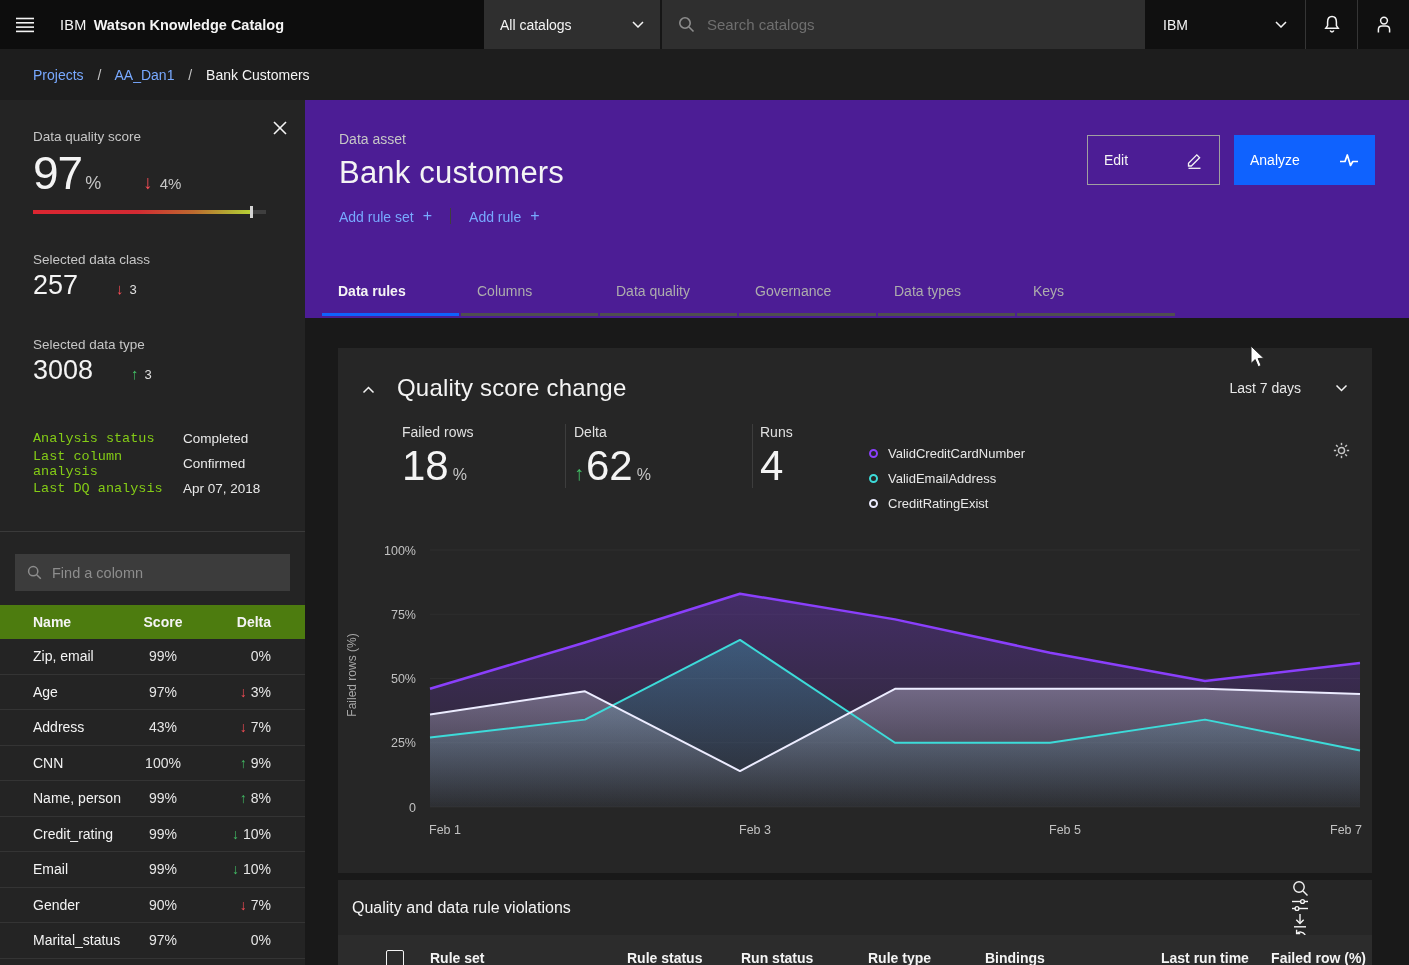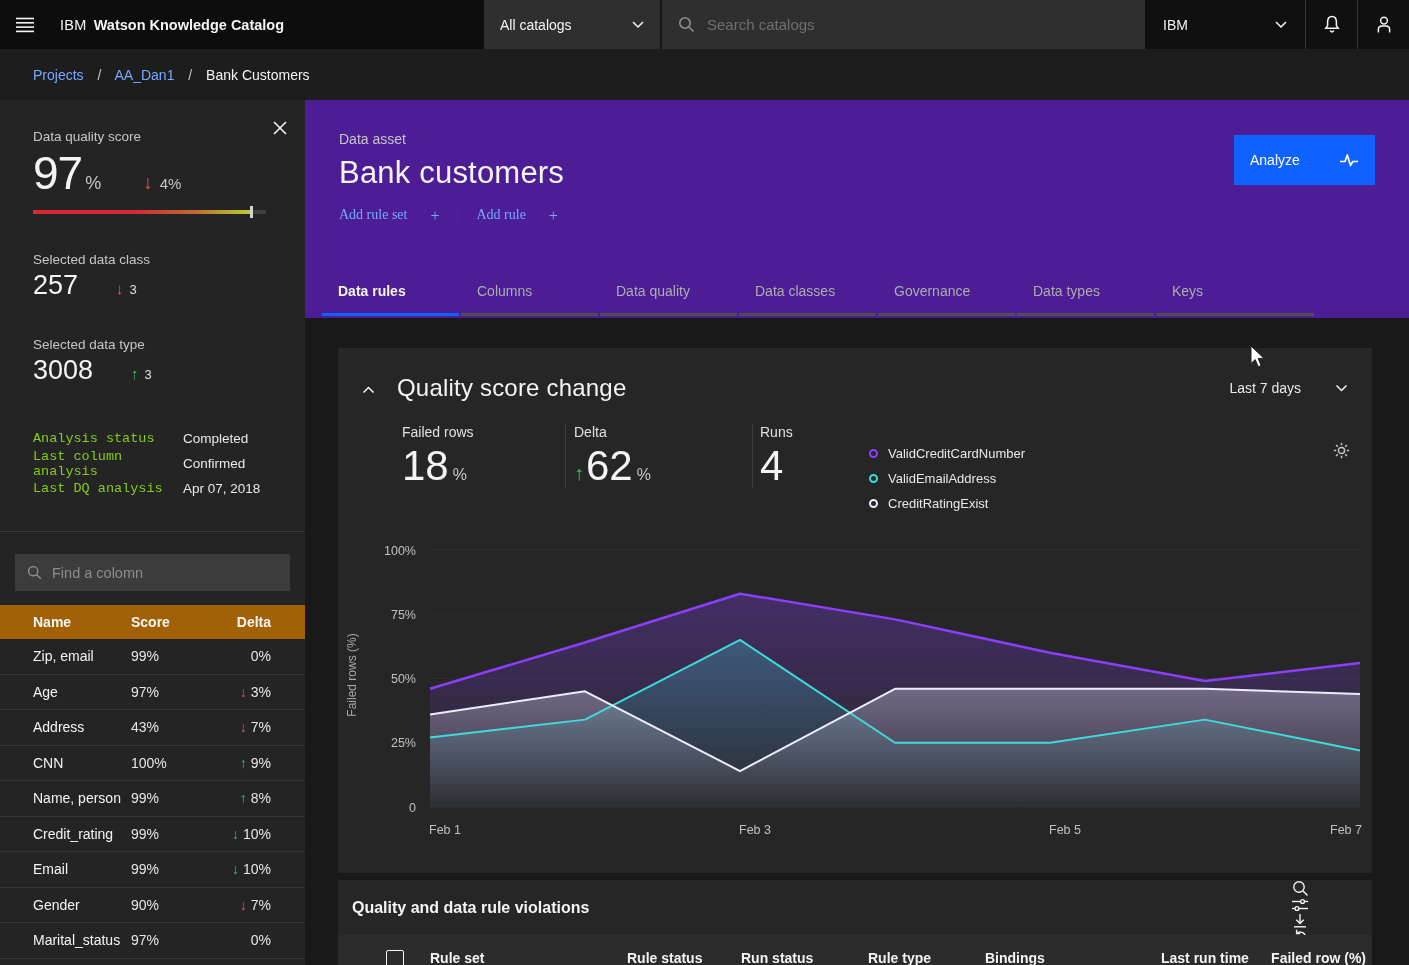--- a/index.html
+++ b/index.html
@@ -57,35 +57,35 @@
   .metric-delta { font-size:13px; color:#e0e0e0; margin-left:6px; }
   .details { margin-top:42px; }
   .kv { display:flex; font-size:13.5px; height:25px; align-items:center; }
   .kv .k { width:150px; color:#84cc16;font-family:Liberation Mono, monospace; }
   .kv .v { color:#e8e8e8; }
   .sb-div { border:none; border-top:1px solid #3a3a3a; margin-top:30px; }
   .sb-search { margin:22px 15px 0 15px; background:#3c3c3c; height:37px; display:flex; align-items:center; padding:0 12px; gap:10px; color:#8d8d8d; }
   .sb-search input { background:transparent; border:none; outline:none; color:#e0e0e0; font-size:14.5px; width:100%; font-family:inherit; }
   .sb-search input::placeholder { color:#8d8d8d; }
   .sb-table { margin-top:14px; font-size:14px; }
-  .shead { display:flex; background:#a16207; height:34px; align-items:center; font-weight:700; padding:0 34px 0 33px; }
+  .shead { display:flex; background:#4d7c0f; height:34px; align-items:center; font-weight:700; padding:0 34px 0 33px; }
   .srow  { display:flex; height:35.5px; align-items:center; padding:0 34px 0 33px; border-bottom:1px solid #343434; }
   .c-name { flex:1; text-align:left; }
-  .c-score { width:64px; text-align:left; color:#e6e6e6; }
+  .c-score { width:64px; text-align:center; color:#e6e6e6; }
   .c-delta { width:76px; text-align:right; color:#e6e6e6; }
   .c-delta .arr { margin-right:4px; }
   .shead .c-score,.shead .c-delta { color:#f4f4f4; }
 
   
   .main { flex:1; display:flex; flex-direction:column; background:#191919; min-width:0; }
   .main-head { background:#4c1d95; height:218px; position:relative; padding-left:34px; flex:none; }
   .asset-type { padding-top:31px; font-size:14px; color:#c6c6c6; }
   .asset-title { font-size:31px; font-weight:400; margin-top:8px; letter-spacing:.2px; }
   .addlinks { display:flex; align-items:center; margin-top:16px; font-size:14px; }
-  .addlink { color:#78a9ff; display:flex; align-items:flex-start; gap:23px; cursor:pointer;font-family:Liberation Serif, serif; }
+  .addlink { color:#78a9ff; display:flex; align-items:flex-end; gap:9px; cursor:pointer; }
   .addlink .plus { font-size:16px; }
   .vdiv { width:1px; height:16px; background:#3f3f3f; margin:0 18px; }
   .head-actions { position:absolute; top:35px; right:34px; display:flex; gap:14px; }
   .btn { height:50px; display:flex; align-items:center; justify-content:space-between; font-size:14px; padding:0 16px; }
   .btn-edit { width:133px; border:1px solid #a0a0a0; color:#f4f4f4; background:transparent; }
   .btn-analyze { width:141px; background:#0f62fe; color:#fff; }
   .tabs { position:absolute; bottom:2px; left:17px; display:flex; }
   .tab { height:40px; padding:0 16px; font-size:14px; color:#adadad; border-bottom:3px solid #4f4f4f; margin-right:2px;
          display:flex; align-items:flex-start; padding-top:7px; width:137px; }
   .tab.active { color:#f4f4f4; font-weight:700; border-bottom-color:#0f62fe; }
@@ -115,21 +115,21 @@
   .leg-dot { width:9px; height:9px; border-radius:50%; border:2px solid #fff; background:transparent; flex:none; }
   .gear-btn { position:absolute; right:22px; top:18px; color:#c6c6c6; }
   .chart-wrap { position:relative; margin-top:4px; }
   .ylab { position:absolute; left:-136px; top:148px; width:300px; text-align:center; transform:rotate(-90deg); transform-origin:center;
           font-size:12px; color:#a8a8a8; pointer-events:none; }
   #quality-chart text { font-family:"Liberation Sans","DejaVu Sans",sans-serif; }
 
   
   .vio-card { width:1034px; background:#262626; margin-top:7px; }
   .vio-head { height:55px; display:flex; align-items:center; padding:0 0 0 14px; }
-  .vio-title { font-size:16px; font-weight:700; }
+  .vio-title { font-size:16px; font-weight:400; }
   .vio-tools { margin-left:auto; display:flex; align-items:center; height:100%;flex-direction:column; }
   .tool-btn { width:50px; height:100%; display:flex; align-items:center; justify-content:center; color:#f4f4f4; }
   .tool-sep { width:1px; height:100%; background:#3d3d3d; }
   .chartview-btn { display:flex; align-items:center; gap:22px; color:#4589ff; font-size:14px; padding:0 18px 0 20px; height:100%; }
   .vio-thead { background:#2c2c2c; height:48px; position:relative; font-size:14px; font-weight:700; }
   .vth { position:absolute; top:15px; white-space:nowrap; }
   .checkbox { position:absolute; left:48px; top:15px; width:18px; height:18px; border:1.5px solid #f4f4f4; border-radius:2px; background:transparent; }
 
   
   .cursor { position:absolute; left:1250px; top:345px; z-index:50; pointer-events:none; }
@@ -350,41 +350,47 @@
           <span>Add rule set</span>
           <span class="plus">+</span>
         </span>
         <span class="vdiv"></span>
         <span class="addlink">
           <span>Add rule</span>
           <span class="plus">+</span>
         </span>
       </div>
       <div class="head-actions">
+        <button class="btn btn-edit">
+          <span>Edit</span>
+          <span>
+            <svg width="17" height="17" viewBox="0 0 17 17">
+                <path d="M2.5 11.2 L2.5 14 L5.3 14 L13.6 5.7 L10.8 2.9 Z" fill="none" stroke="#f4f4f4" stroke-width="1.3"></path>
+                <line x1="2.5" y1="16.3" x2="14.5" y2="16.3" stroke="#f4f4f4" stroke-width="1.3"></line>
+              </svg>
+          </span>
+        </button>
         <button class="btn btn-analyze">
           <span>Analyze</span>
           <span>
             <svg width="20" height="16" viewBox="0 0 20 16">
                 <polyline points="1,9.5 6,9.5 8.3,3 11.5,13.5 13.8,9.5 19,9.5" fill="none" stroke="#fff" stroke-width="1.7" stroke-linejoin="round"></polyline>
               </svg>
           </span>
         </button>
       </div>
       <nav class="tabs">
         <button class="tab active">
             <span>Data rules</span>
           </button>
         <button class="tab">
             <span>Columns</span>
           </button>
         <button class="tab">
             <span>Data quality</span>
-          </button>
-        <button class="tab">
-            <span>Data classes</span>
           </button>
         <button class="tab">
             <span>Governance</span>
           </button>
         <button class="tab">
             <span>Data types</span>
           </button>
         <button class="tab wide">
             <span>Keys</span>
           </button>

